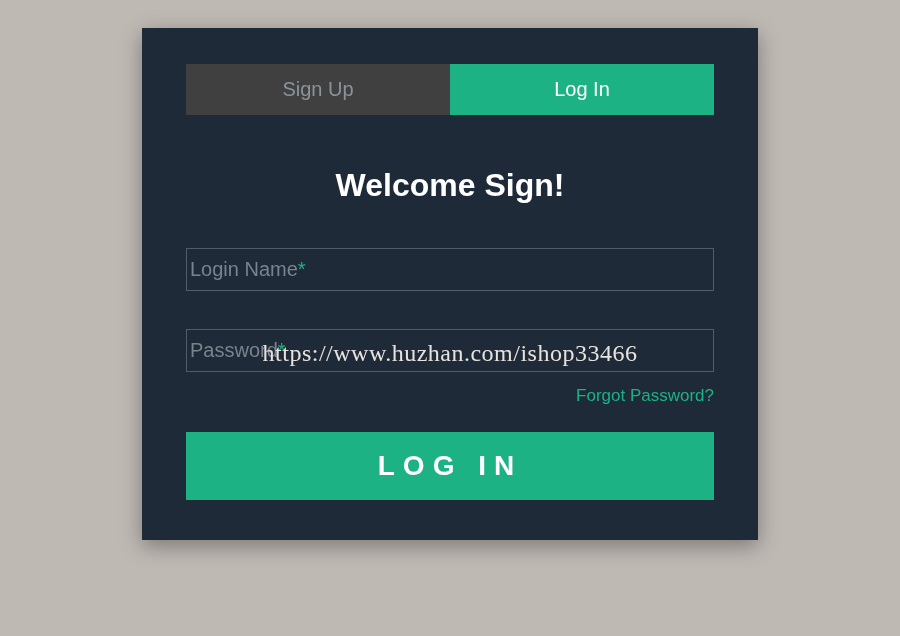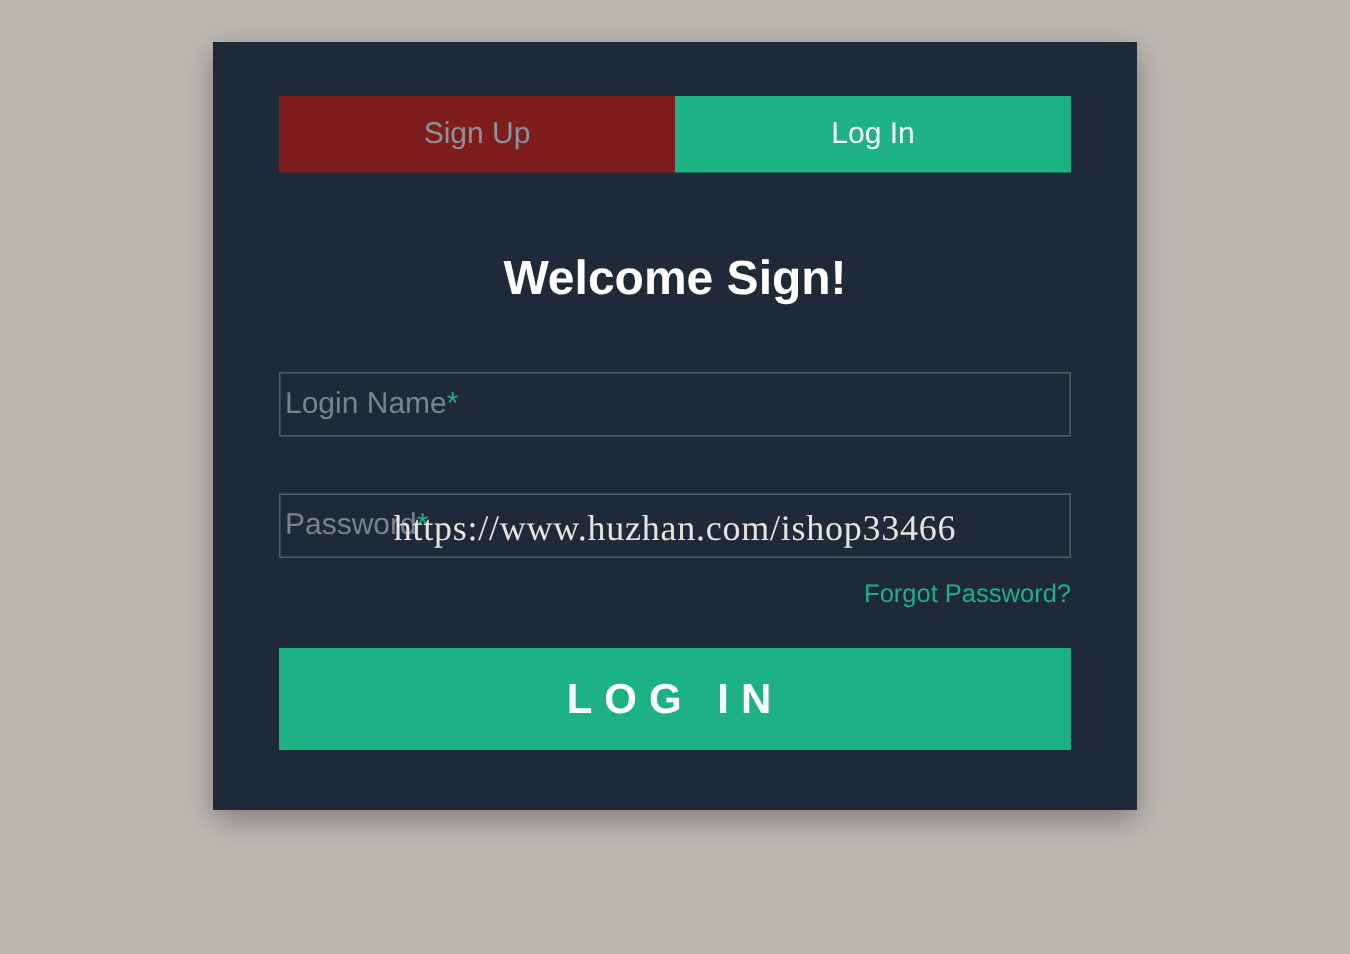--- a/index.html
+++ b/index.html
@@ -29,21 +29,21 @@
       width: 100%;
     }
     .tab {
       flex: 1;
       text-align: center;
       padding: 14px 0;
       font-size: 20px;
       cursor: pointer;
     }
     .tab-inactive {
-      background: #7f1d1d;
+      background: #404040;
       color: #8a939c;
     }
     .tab-active {
       background: #1cb283;
       color: #ffffff;
     }
     .heading {
       color: #ffffff;
       font-size: 32px;
       font-weight: 600;

